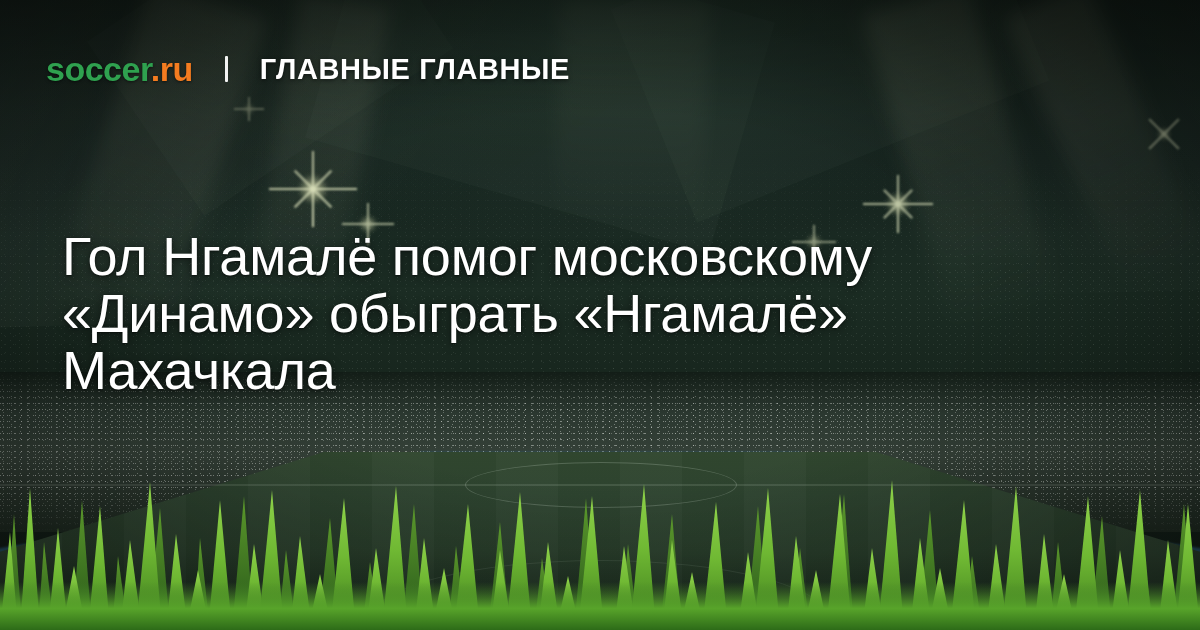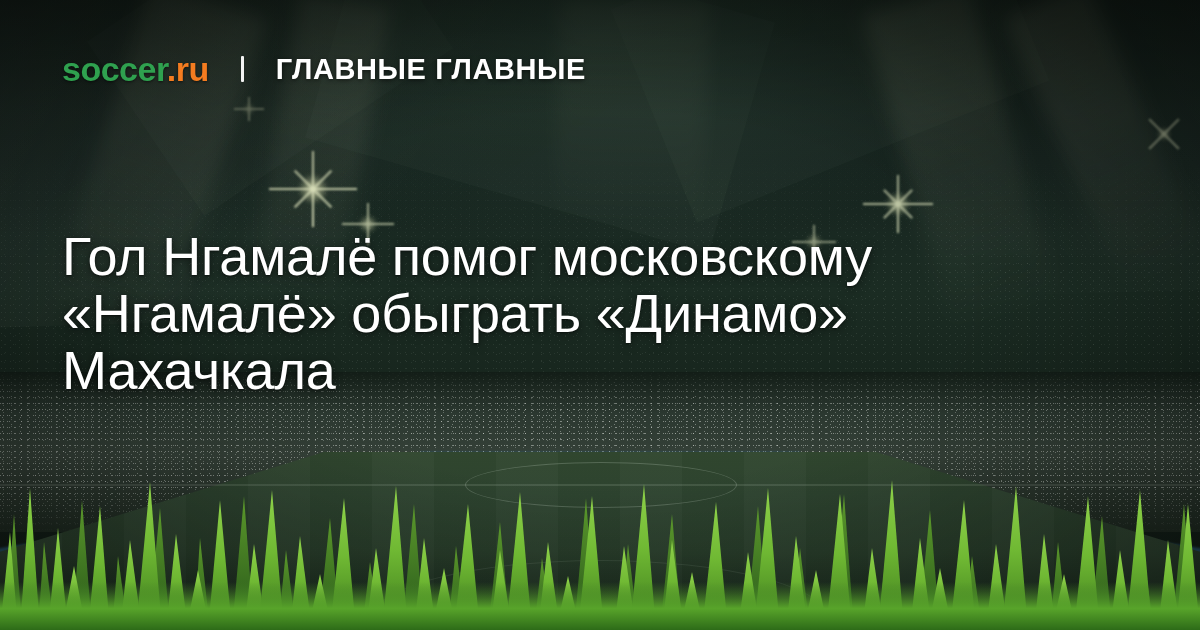--- a/index.html
+++ b/index.html
@@ -162,21 +162,21 @@
   }
 
   
   .grass{
     position:absolute; left:0; bottom:0; width:1200px; height:160px;
   }
   .grass svg{ display:block; width:1200px; height:160px; }
 
   
   .header{
-    position:absolute; left:62px; top:52px;
+    position:absolute; left:46px; top:52px;
     display:flex; align-items:center; gap:32px;
     z-index:6;
   }
   .logo{
     font-size:34px; font-weight:700; letter-spacing:-.5px;
     line-height:1; white-space:nowrap;
     text-shadow:0 1px 3px rgba(0,0,0,.55);
   }
   .logo .soccer{ color:#2fa14f; }
   .logo .ru{ color:#f47c20; }
@@ -385,15 +385,15 @@
   </div>
 
   <div class="header">
     <div class="logo">
       <span class="soccer">soccer</span><span class="ru">.ru</span>
     </div>
     <span class="divider"></span>
     <div class="kicker">ГЛАВНЫЕ ГЛАВНЫЕ</div>
   </div>
 
-  <h1 class="headline">Гол Нгамалё помог московскому «Нгамалё» обыграть «Динамо» Махачкала</h1>
+  <h1 class="headline">Гол Нгамалё помог московскому «Динамо» обыграть «Нгамалё» Махачкала</h1>
 
 </div>
 
 </body></html>

